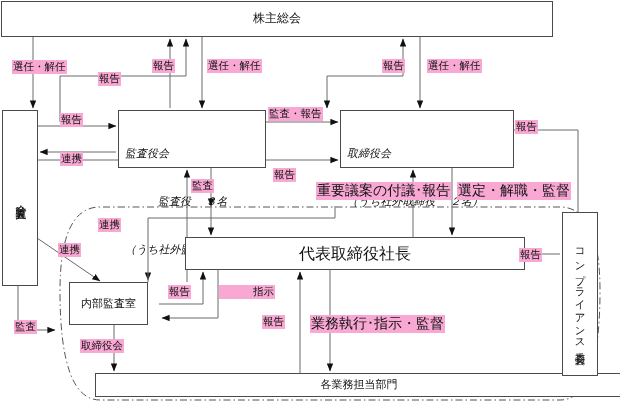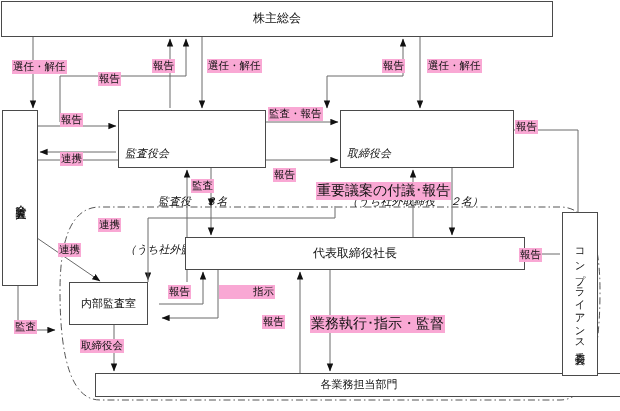--- a/index.html
+++ b/index.html
@@ -153,21 +153,21 @@
     <span class="ln">監査役会</span>
     <span class="ln">　　　監査役　 ３名</span>
     <span class="ln">（うち社外監査役　 ３名）</span>
   </div>
 
   <div class="node-box align-block" style="left:340px; top:110px; width:174px; height:58px;">
     <span class="ln">取締役会</span>
     <span class="ln">（うち社外取締役　 ２名）</span>
   </div>
 
-  <div class="node-box" style="left:185px; top:237px; width:340px; height:33px; font-size:12px;text-align:center;">
+  <div class="node-box" style="left:185px; top:237px; width:340px; height:33px; font-size:16px;text-align:center;">
     <span>代表取締役社長</span>
   </div>
 
   <div class="node-box" style="left:69px; top:282px; width:79px; height:43px;">
     <span>内部監査室</span>
   </div>
 
   <div class="node-box" style="left:95px; top:373px; width:528px; height:24px;">
     <span>各業務担当部門</span>
   </div>
@@ -193,20 +193,21 @@
   <div class="edge-label" style="left:60px; top:152px;">連携</div>
 
   <div class="edge-label" style="left:268px; top:107px;">監査・報告</div>
 
   <div class="edge-label" style="left:273px; top:168px;">報告</div>
 
   <div class="edge-label" style="left:191px; top:179px;">監査</div>
 
   <div class="edge-label small" style="left:316px; top:182px;">重要議案の付議･報告</div>
 
+  <div class="edge-label small" style="left:457px; top:182px;">選定・解職・監督</div>
 
   <div class="edge-label" style="left:515px; top:120px;">報告</div>
 
   <div class="edge-label" style="left:519px; top:248px;">報告</div>
 
   <div class="edge-label" style="left:98px; top:218px;">連携</div>
 
   <div class="edge-label" style="left:58px; top:243px;">連携</div>
 
   <div class="edge-label" style="left:168px; top:285px;">報告</div>

